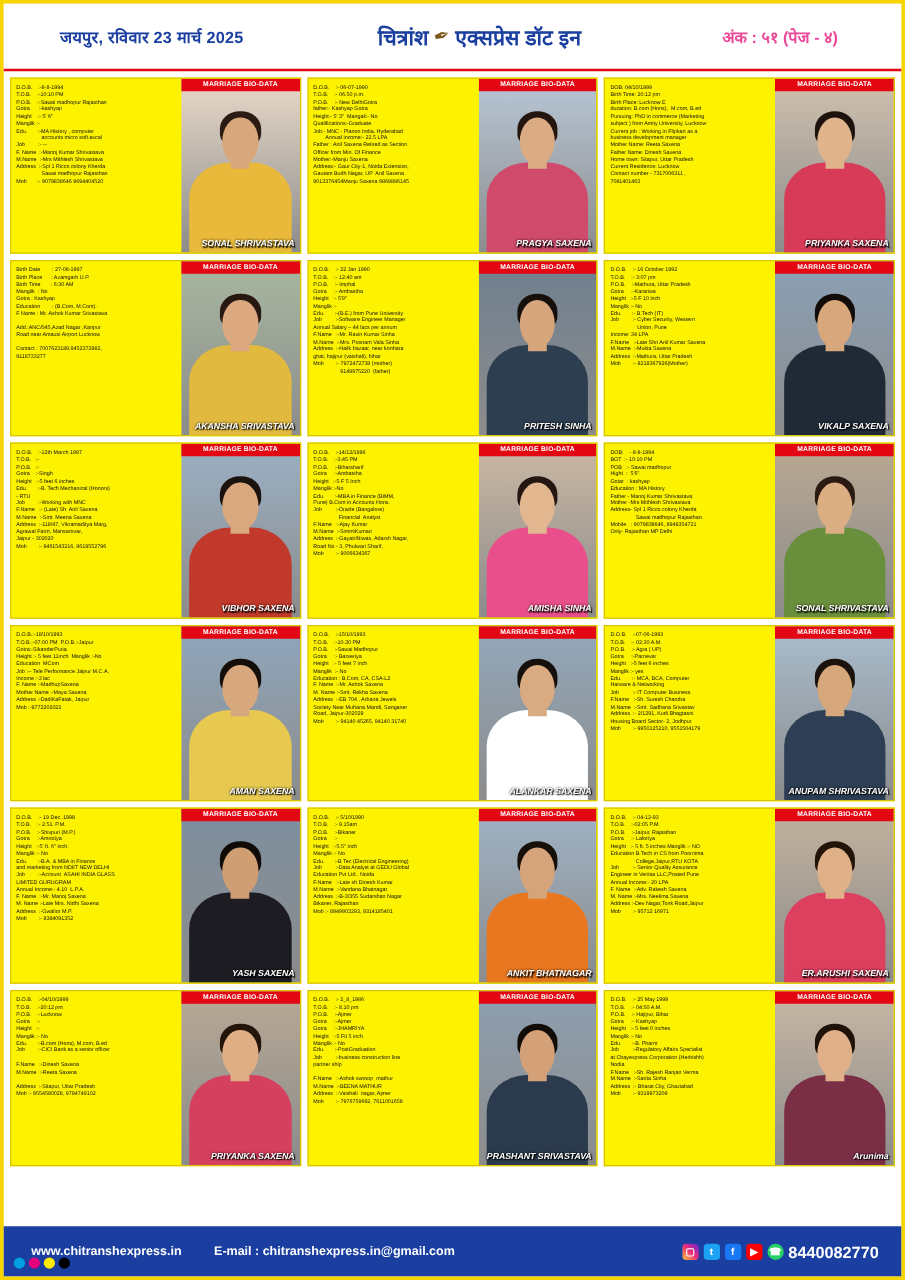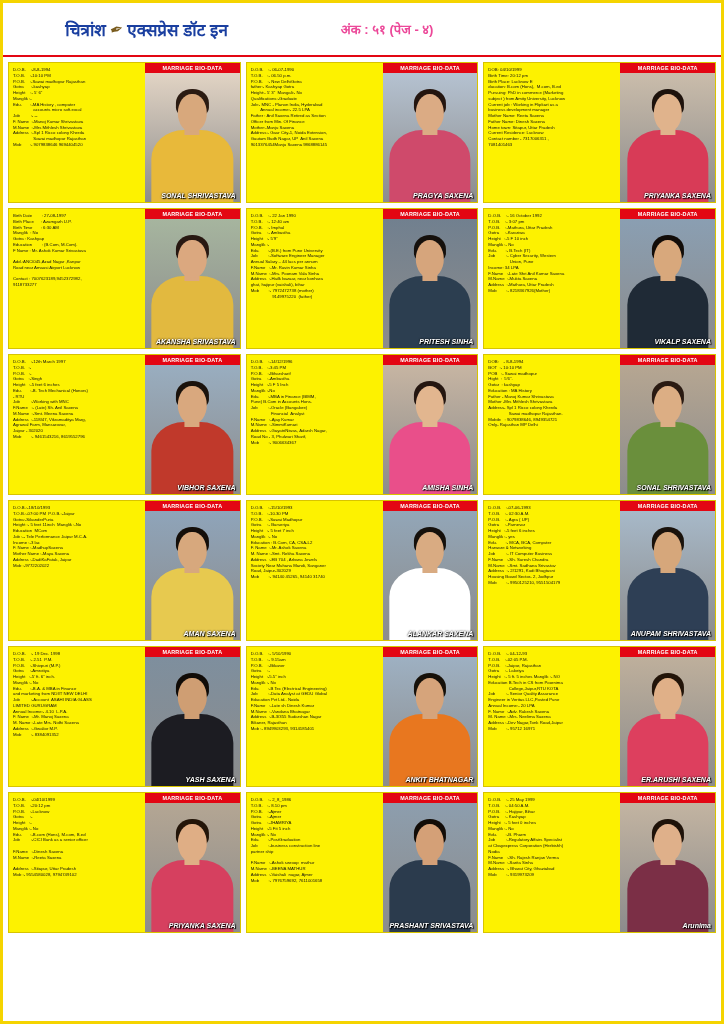--- a/index.html
+++ b/index.html
@@ -144,20 +144,21 @@
   .phone { color:#fff; font-size: 13px; font-weight:bold; padding-right:10px;}
   .corner-dots { position:absolute; left: 8px; bottom: 6px; display:flex; gap:3px; z-index: 9;}
   .corner-dots i{ width:9px;height:9px;border-radius:50%;display:block;}
 </style>
 </head>
 <body>
 
 <div class="page">
 
   <div class="masthead">
+    <div class="mh-left">जयपुर, रविवार 23 मार्च 2025</div>
     <div class="mh-center">
       <span class="mh-title">चित्रांश</span>
       <span class="mh-quill">✒</span>
       <span class="mh-title">एक्सप्रेस डॉट इन</span>
     </div>
     <div class="mh-right">अंक : ५१ (पेज - ४)</div>
   </div>
 
   <div class="grid">
 
@@ -639,14 +640,32 @@
             <div style="position: absolute; left: 50%; transform: translateX(-50%); bottom: 48%; width: 16%; height: 12%; background: rgb(223, 176, 138);"></div>
             <div style="position: absolute; left: 50%; transform: translateX(-50%); top: 19%; width: 34%; height: 20%; background: rgb(30, 18, 9); border-radius: 50% 50% 35% 35%;"></div>
             <div class="head" style="top: 22%; width: 30%; height: 28%; background: rgb(223, 176, 138);"></div>
           </div>
         <div class="namebar">Arunima</div>
       </div>
     </div>
 
   </div>
 
+  <div class="footer">
+    <div class="corner-dots">
+      <i style="background:#00a0e3"></i>
+        <i style="background:#e6007e"></i>
+        <i style="background:#ffed00"></i>
+        <i style="background:#000"></i>
+    </div>
+    <div class="f-web">www.chitranshexpress.in</div>
+    <div class="f-mail">E-mail : chitranshexpress.in@gmail.com</div>
+    <div class="f-icons">
+      <span class="sq ig">▢</span>
+      <span class="sq tw">t</span>
+      <span class="sq fb">f</span>
+      <span class="sq yt">▶</span>
+      <span class="sq wa">☎</span>
+      <span class="phone">8440082770</span>
+    </div>
+  </div>
 
 </div>
 
 </body></html>

